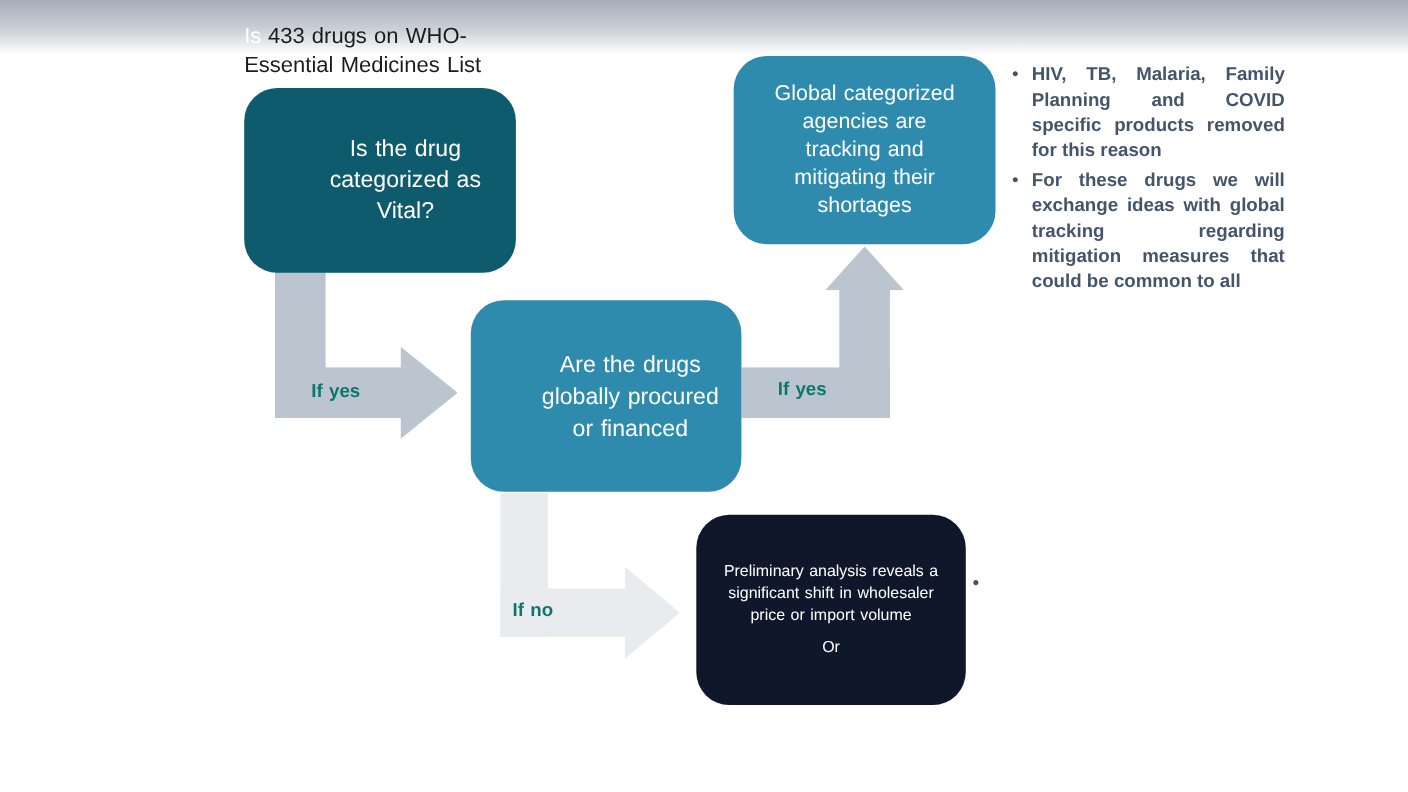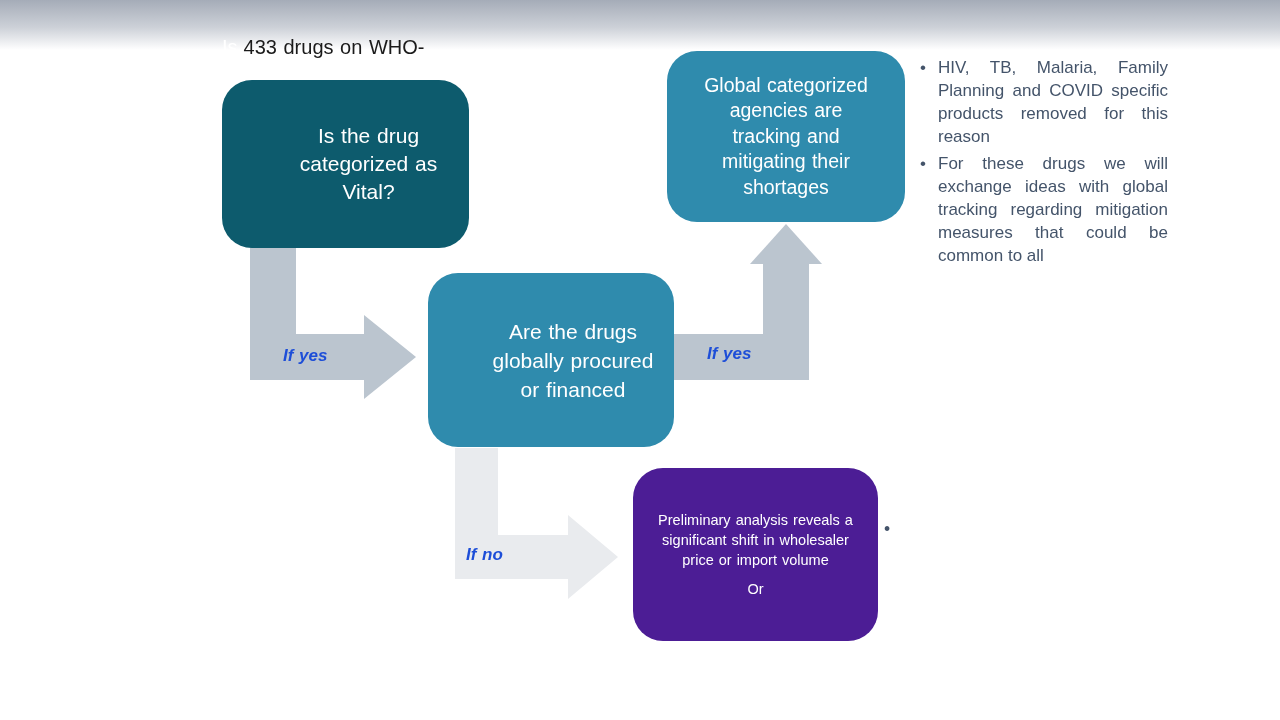--- a/index.html
+++ b/index.html
@@ -22,21 +22,20 @@
   }
 
   .title {
     position: absolute;
     left: 222px; top: 20px;
     width: 260px;
     font-size: 20px;
     line-height: 26px;
     color: #1b1b1b;
     word-spacing: 1px;
-    margin-top: 14px;
   }
   .title .ghost { color: #ffffff; margin-right: 6px; }
 
   .node {
     position: absolute;
     border-radius: 30px;
     display: flex;
     align-items: center;
     justify-content: center;
     text-align: center;
@@ -55,21 +54,21 @@
     background: #2f8bad;
     font-size: 21px; line-height: 29px; padding-left: 44px;
   }
   .node-outcome {
     left: 667px; top: 51px; width: 238px; height: 171px;
     background: #2f8bad;
     font-size: 19.5px; line-height: 25.5px;
   }
   .node-criteria {
     left: 633px; top: 468px; width: 245px; height: 173px;
-    background: #4c1d95;
+    background: #0f172a;
     font-size: 14.5px; line-height: 20px;
     flex-direction: column;
     gap: 9px;
     padding: 0 8px;
   }
 
   .seg { position: absolute; }
   .steel { background: #bbc5cf; }
   .pale  { background: #e9ebee; }
 
@@ -91,39 +90,38 @@
   .a3h { left: 455px; top: 535px; width: 115px; height: 44px; }
   .a3head {
     left: 568px; top: 515px; width: 50px; height: 84px;
     clip-path: polygon(0 0, 100% 50%, 0 100%);
   }
 
   .flow-label {
     position: absolute;
     font-size: 17px;
     font-weight: bold;
-    color: #1d4ed8;
+    color: #0f766e;
     word-spacing: 1px;
-    font-style: italic;
   }
   .lbl-yes1 { left: 283px; top: 346px; }
   .lbl-yes2 { left: 707px; top: 344px; }
   .lbl-no   { left: 466px; top: 545px; }
 
   .notes {
     position: absolute;
     left: 920px; top: 56px;
     width: 248px;
     font-size: 17px;
     line-height: 23px;
     color: #44546a;
   }
   .note-item { display: flex; margin-bottom: 4px; }
   .note-item .bullet { width: 18px; flex: 0 0 18px; }
-  .note-item .note-text { flex: 1; text-align: justify; }
+  .note-item .note-text { flex: 1; text-align: justify; font-weight: bold; }
 
   .result {
     position: absolute;
     left: 884px; top: 517px;
     width: 150px;
     font-size: 17.5px;
     line-height: 25px;
     color: #44546a;
   }
   .result .bullet { width: 18px; flex: 0 0 18px; }
@@ -132,20 +130,21 @@
 </style>
 </head>
 <body>
 
 <div class="slide">
 
   <div class="top-band"></div>
 
   <div class="title">
     <span class="ghost">Is</span><span>433 drugs on WHO-</span><br>
+    <span>Essential Medicines List</span>
   </div>
 
   <div class="seg steel a1v"></div>
   <div class="seg steel a1h"></div>
   <div class="seg steel a1head"></div>
   <div class="flow-label lbl-yes1">If yes</div>
 
   <div class="seg steel a2h"></div>
   <div class="seg steel a2v"></div>
   <div class="seg steel a2head"></div>

